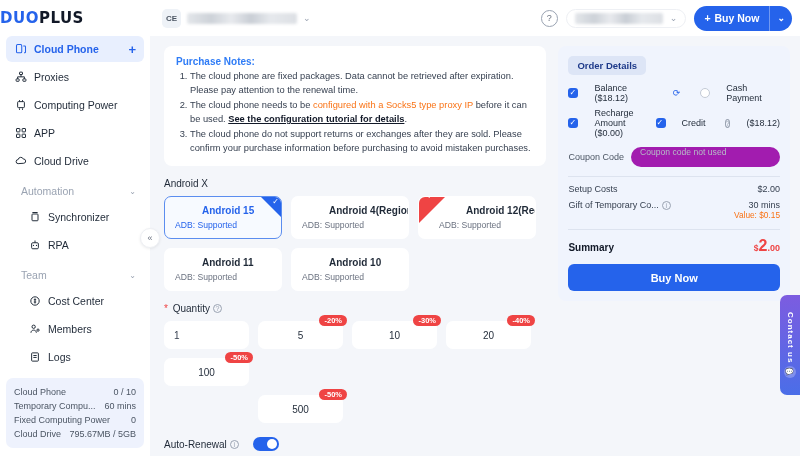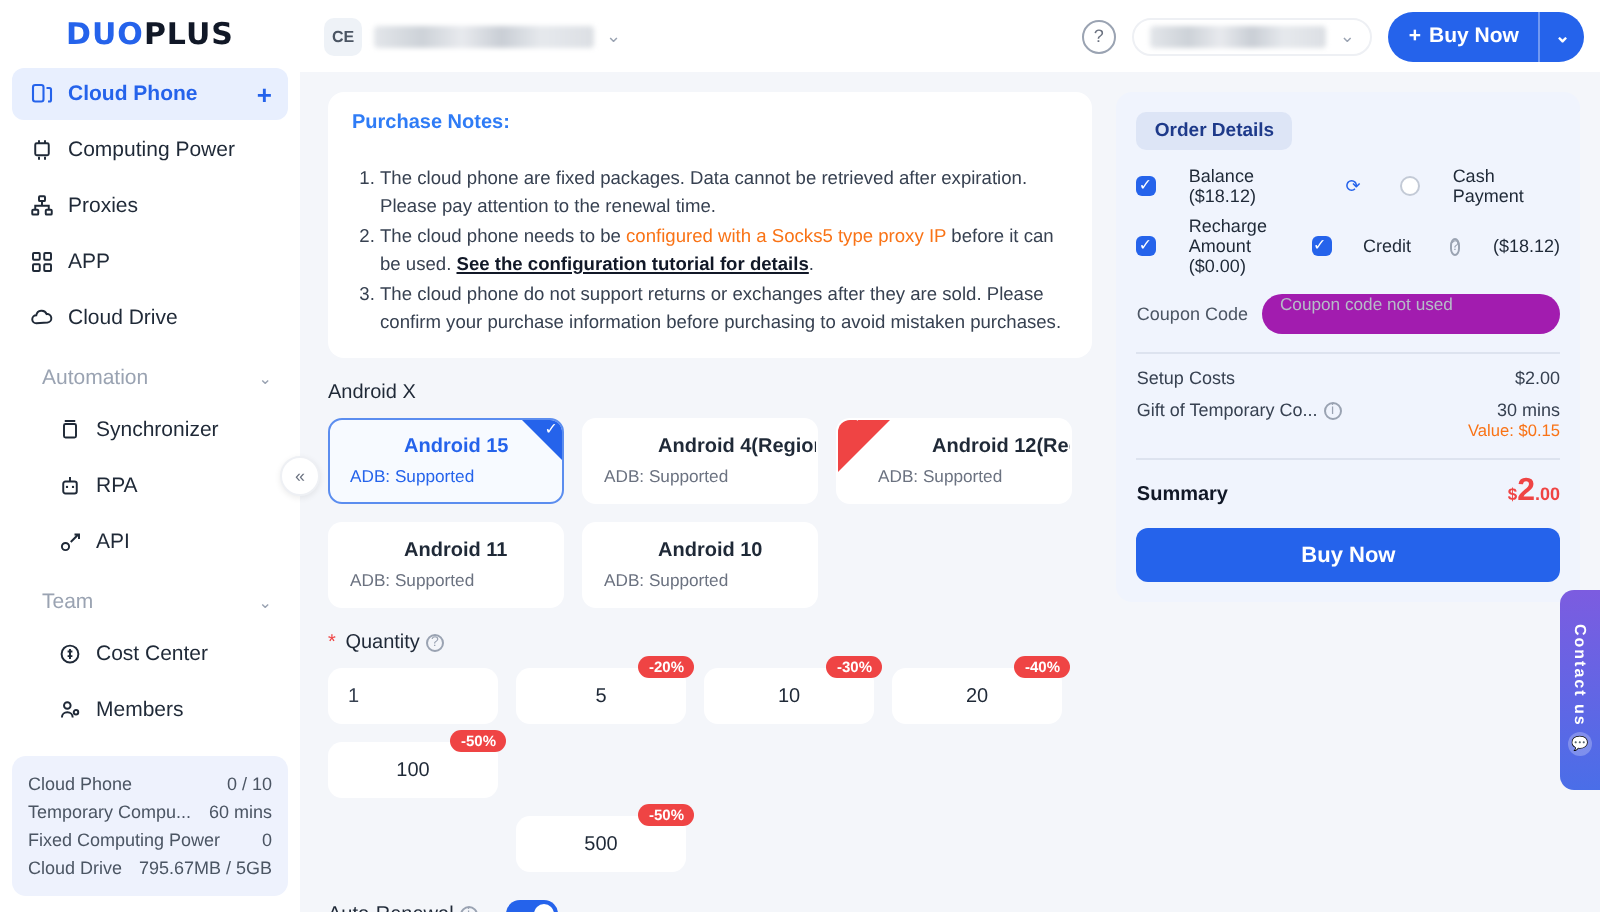--- a/index.html
+++ b/index.html
@@ -10,21 +10,21 @@
     overflow: hidden;
   }
   .app { display: flex; width: 800px; height: 456px; position: relative; }
 
   
   .sidebar {
     width: 150px; height: 456px; background: #fff;
     display: flex; flex-direction: column;
     position: relative; flex: 0 0 150px;
   }
-  .logo-wrap { height: 36px; display: flex; align-items: center; justify-content: center; }
+  .logo-wrap { height: 36px; display: flex; align-items: center; justify-content: flex-start; }
   .logo { font-size: 15px; font-weight: bold; letter-spacing: .5px; font-family: "DejaVu Sans", sans-serif; }
   .logo .b { color: #2563eb; }
   .logo .d { color: #111827; }
 
   .nav { flex: 1 1 auto; overflow: hidden; padding: 0 6px; }
   .nav-item {
     display: flex; align-items: center; gap: 7px;
     height: 26px; padding: 0 8px; border-radius: 6px;
     font-size: 10.5px; color: #1f2937; cursor: pointer;
     margin-bottom: 2px; position: relative;
@@ -95,21 +95,21 @@
 
   .content { flex: 1 1 auto; display: flex; gap: 12px; padding: 10px 10px 0 14px; min-height: 0; overflow: hidden; }
   .left-col { flex: 1 1 auto; min-width: 0; overflow: hidden; }
   .right-col { flex: 0 0 215px; }
 
   
   .notes {
     background: #fff; border-radius: 8px; padding: 9px 12px 10px 12px;
     font-size: 9.3px; color: #374151; line-height: 14px;
   }
-  .notes h4 { color: #2f7cf6; font-size: 10px; margin-bottom: 13px; }
+  .notes h4 { color: #2f7cf6; font-size: 10px; margin-bottom: 0; }
   .notes ol { padding-left: 14px; }
   .notes li { margin-bottom: 1px; }
   .hl-orange { color: #f97316; }
   .notes a { color: #111827; font-weight: bold; text-decoration: underline; }
 
   .sec-title { font-size: 10px; color: #1f2937; margin: 12px 0 7px 0; }
   .req::before { content: "*"; color: #ef4444; margin-right: 2px; }
   .info-ico {
     display: inline-flex; width: 9px; height: 9px; border-radius: 50%;
     border: 1px solid #9aa3b2; color: #9aa3b2; font-size: 7px;
@@ -220,36 +220,36 @@
               <rect x="2" y="2" width="7" height="11" rx="1.5"></rect>
               <path d="M11 4h2a1 1 0 011 1v7a1 1 0 01-1 1h-1"></path>
             </svg>
           </span>
         <span class="lbl">Cloud Phone</span>
         <span class="plus-btn">+</span>
       </div>
       <div class="nav-item">
         <span class="ico">
             <svg viewBox="0 0 16 16" fill="none" stroke="currentColor" stroke-width="1.3">
-              <rect x="3.5" y="3.5" width="9" height="8" rx="1"></rect>
-              <path d="M6 1.5v2M10 1.5v2M6 12.5v2M10 12.5v2"></path>
-            </svg>
-          </span>
-        <span class="lbl">Computing Power</span>
-      </div>
-      <div class="nav-item">
-        <span class="ico">
-            <svg viewBox="0 0 16 16" fill="none" stroke="currentColor" stroke-width="1.3">
               <rect x="6" y="1.5" width="4" height="3.2" rx=".6"></rect>
               <rect x="1.5" y="10.5" width="4" height="3.2" rx=".6"></rect>
               <rect x="10.5" y="10.5" width="4" height="3.2" rx=".6"></rect>
               <path d="M8 4.7v3.1M3.5 10.5V7.8h9v2.7"></path>
             </svg>
           </span>
         <span class="lbl">Proxies</span>
+      </div>
+      <div class="nav-item">
+        <span class="ico">
+            <svg viewBox="0 0 16 16" fill="none" stroke="currentColor" stroke-width="1.3">
+              <rect x="3.5" y="3.5" width="9" height="8" rx="1"></rect>
+              <path d="M6 1.5v2M10 1.5v2M6 12.5v2M10 12.5v2"></path>
+            </svg>
+          </span>
+        <span class="lbl">Computing Power</span>
       </div>
       <div class="nav-item">
         <span class="ico">
             <svg viewBox="0 0 16 16" fill="none" stroke="currentColor" stroke-width="1.3">
               <rect x="2" y="2" width="4.5" height="4.5" rx=".6"></rect>
               <rect x="9.5" y="2" width="4.5" height="4.5" rx=".6"></rect>
               <rect x="2" y="9.5" width="4.5" height="4.5" rx=".6"></rect>
               <rect x="9.5" y="9.5" width="4.5" height="4.5" rx=".6"></rect>
             </svg>
           </span>
@@ -285,29 +285,20 @@
         <div class="nav-item">
           <span class="ico">
               <svg viewBox="0 0 16 16" fill="none" stroke="currentColor" stroke-width="1.3">
                 <rect x="3.5" y="5" width="9" height="8" rx="1.5"></rect>
                 <path d="M8 2v3"></path>
                 <circle cx="6" cy="8.6" r=".8" fill="currentColor" stroke="none"></circle>
                 <circle cx="10" cy="8.6" r=".8" fill="currentColor" stroke="none"></circle>
               </svg>
             </span>
           <span class="lbl">RPA</span>
-        </div>
-        <div class="nav-item">
-          <span class="ico">
-              <svg viewBox="0 0 16 16" fill="none" stroke="currentColor" stroke-width="1.3">
-                <circle cx="5" cy="11" r="2.4"></circle>
-                <path d="M8.5 8l5-5M11 3h3v3"></path>
-              </svg>
-            </span>
-          <span class="lbl">API</span>
         </div>
       </div>
 
       <div class="nav-group">
         <span class="ico"><svg viewBox="0 0 16 16" fill="none" stroke="currentColor" stroke-width="1.3">
               <circle cx="6.5" cy="5" r="2.2"></circle>
               <path d="M2.8 13c0-2.2 1.7-3.6 3.7-3.6s3.7 1.4 3.7 3.6"></path>
             </svg></span>
         <span class="lbl">Team</span>
         <span class="chev">⌄</span>

